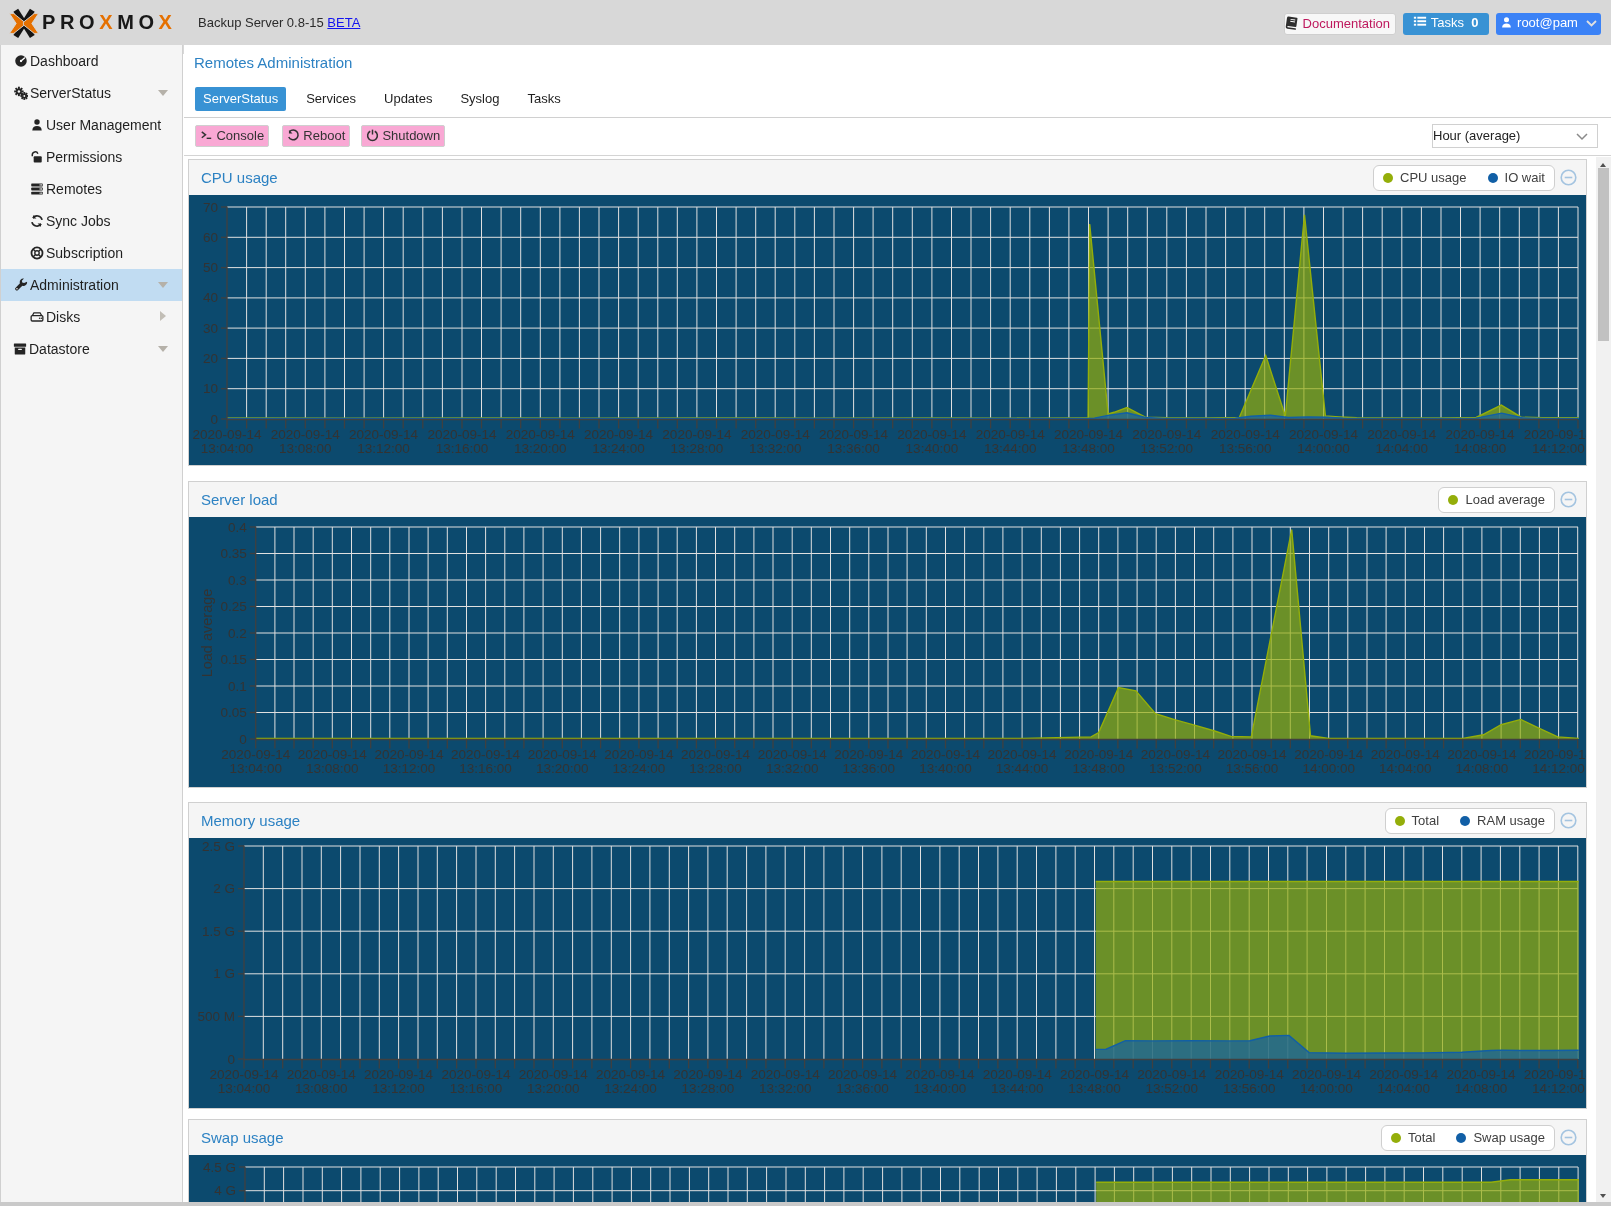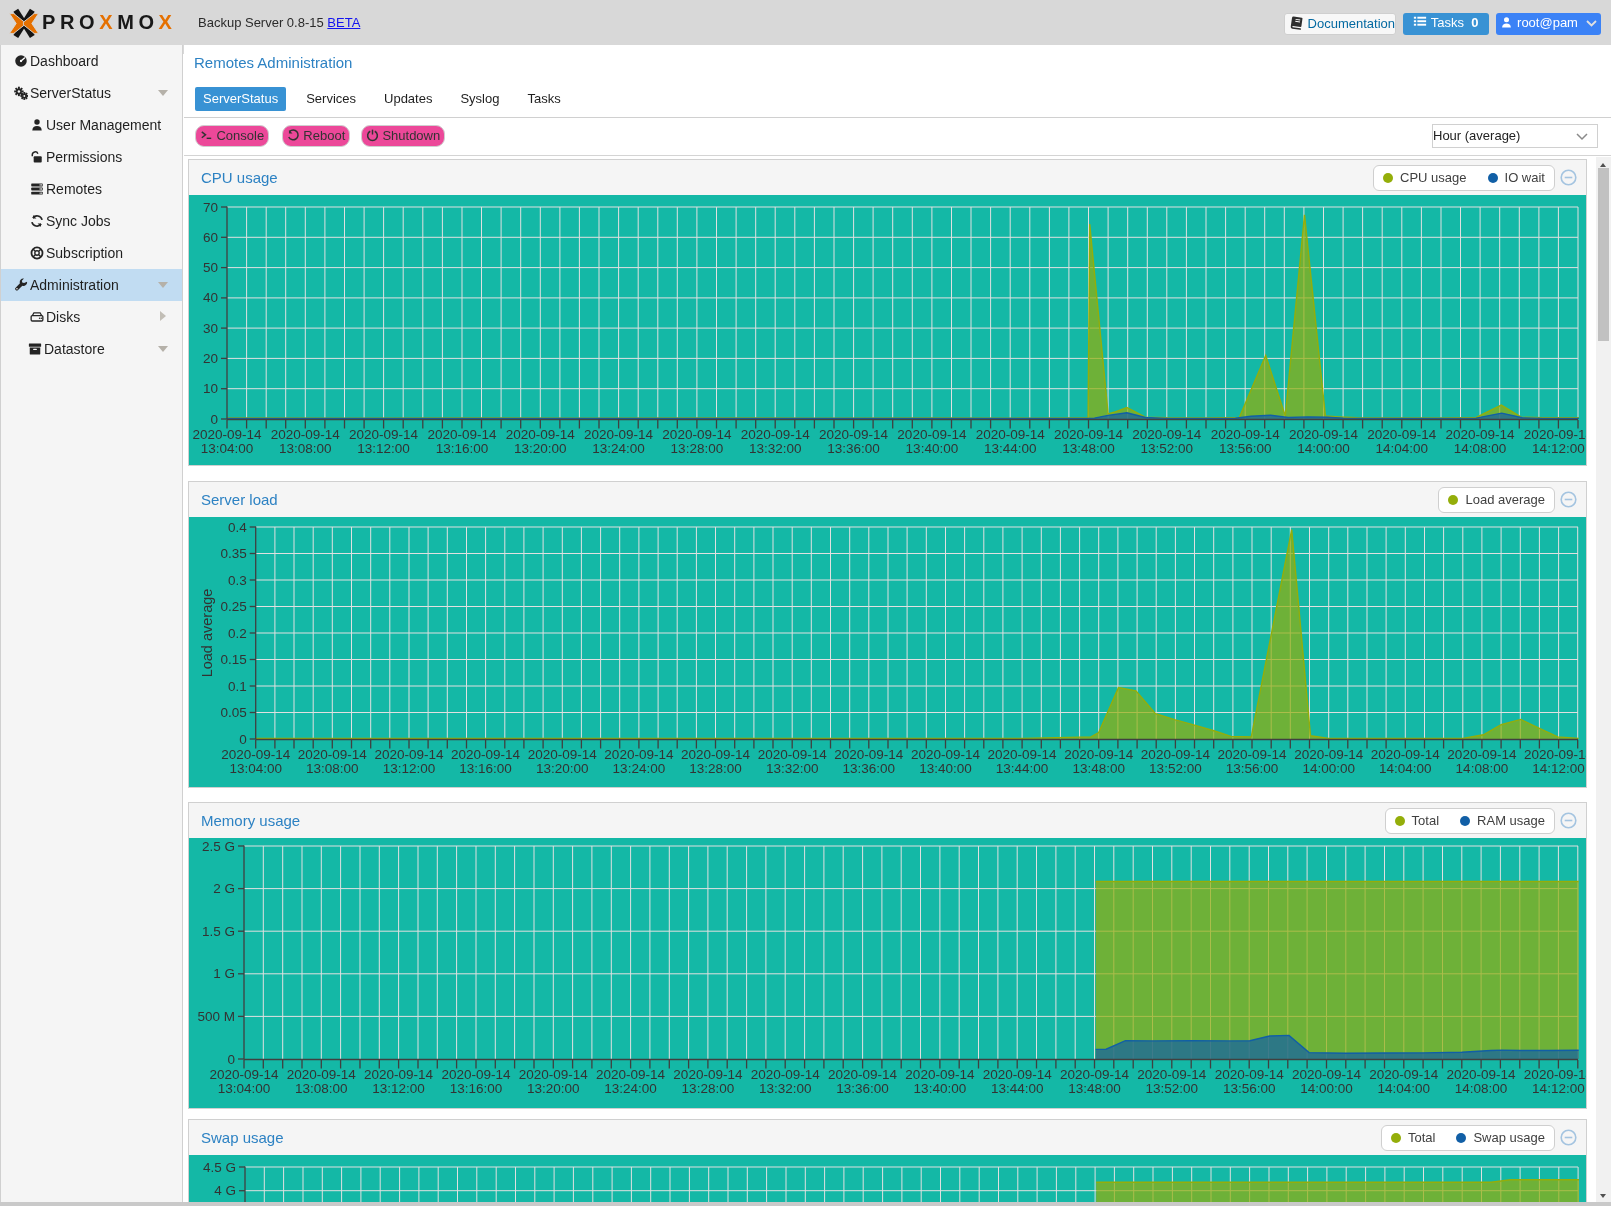--- a/index.html
+++ b/index.html
@@ -1,39 +1,39 @@
 <!DOCTYPE html>
 <html><head><meta charset="utf-8"><style>
 * { margin:0; padding:0; box-sizing:border-box; }
 html,body { width:1611px; height:1206px; overflow:hidden; font-family:"Liberation Sans", sans-serif; background:#fff; }
 #hdr { position:absolute; left:0; top:0; width:1611px; height:54px; background:#d8d8d8; }
 #ptext { position:absolute; left:42px; top:11px; font-size:20px; font-weight:bold; letter-spacing:4.6px; }
 #subt { position:absolute; left:198px; top:15px; font-size:13px; color:#2b2b2b; }
 #subt a { color:#1313ef; }
 .hbtn { position:absolute; top:13px; height:22px; border-radius:3px; font-size:13px; line-height:20px; white-space:nowrap; }
-#bdoc { left:1284px; width:112px; background:#f7f7f7; border:1px solid #cfcfcf; color:#0369a1; text-align:right; }
+#bdoc { left:1284px; width:112px; background:#f7f7f7; border:1px solid #cfcfcf; color:#be185d; text-align:left; }
 #btask { left:1403px; width:86px; background:#3892d4; color:#fff; text-align:center; }
 #buser { left:1496px; width:105px; background:#3b82f6; color:#fff; text-align:center; }
 #side { position:absolute; left:0; top:45px; width:183px; height:1157px; background:#f5f5f5; border-right:1px solid #d0d0d0; border-left:1px solid #d0d0d0; }
 .nitem { position:relative; height:32px; line-height:32px; font-size:14px; color:#1f1f1f; white-space:nowrap; }
 .nitem.sel { background:#c1dcf2; }
 .nlab { margin-left:2px; }
 .arr { position:absolute; right:14px; top:13px; width:0; height:0; }
 .arrd { border-left:5.5px solid transparent; border-right:5.5px solid transparent; border-top:6px solid #b5b1a9; }
 .arrr { top:10px; right:16px; border-top:5.5px solid transparent; border-bottom:5.5px solid transparent; border-left:6px solid #c2beb6; }
 #main { position:absolute; left:184px; top:45px; width:1427px; height:1161px; background:#fff; }
 #crumb { position:absolute; left:10px; top:9px; font-size:15px; color:#2d82c3; }
 #tabs { position:absolute; left:11px; top:42px; height:24px; }
 .tab { display:inline-block; height:24px; line-height:24px; padding:0 8px; margin-right:12px; font-size:13px; color:#1f1f1f; border-radius:2px; }
 .tab.on { background:#3892d4; color:#fff; }
 #tline1 { position:absolute; left:0; top:72px; width:1427px; height:1px; background:#d0d0d0; }
 #tbar { position:absolute; left:0; top:73px; width:1427px; height:38px; background:#fff; border-bottom:1px solid #d4d4d4; }
-.tbtn { position:absolute; top:7px; height:22px; line-height:20px; background:#ec4899; border:1px solid #cfcfcf; border-radius:9px; font-size:13px; color:#333; text-align:center; }
+.tbtn { position:absolute; top:7px; height:22px; line-height:20px; background:#f9a8d4; border:1px solid #cfcfcf; border-radius:2px; font-size:13px; color:#333; text-align:center; }
 #combo { position:absolute; left:1248px; top:6px; width:166px; height:24px; background:#fff; border:1px solid #d0d0d0; font-size:13px; color:#222; line-height:22px; padding-left:0; }
-.panel { position:absolute; left:188px; width:1399px; background:#14b8a6; border:1px solid #d0d0d0; }
+.panel { position:absolute; left:188px; width:1399px; background:#0c4a6e; border:1px solid #d0d0d0; }
 .phead { position:absolute; left:0; top:0; right:0; height:35px; background:#f5f5f5; }
 .ptitle { position:absolute; left:12px; top:9px; font-size:15px; color:#2d82c3; }
 .legend { position:absolute; right:31px; top:5px; height:26px; background:#fff; border:1px solid #cfcfcf; border-radius:6px; padding:0 9px; line-height:24px; font-size:13px; color:#404040; white-space:nowrap; }
 .ldot { display:inline-block; width:10px; height:10px; border-radius:50%; margin-right:7px; vertical-align:-1px; }
 .ltxt { margin-right:21px; }
 .ltxt:last-child { margin-right:0; }
 .ptool { position:absolute; right:9px; top:9px; }
 #vscroll { position:absolute; left:1596px; top:157px; width:15px; height:1049px; background:#f1f1f1; }
 .sarr { position:absolute; left:4px; width:0; height:0; }
 #vthumb { position:absolute; left:2px; top:11px; width:11px; height:173px; background:#c1c1c1; }
@@ -134,21 +134,21 @@
     <div class="nitem sel" style="padding-left:13px"><svg class="nic" width="14" height="14" viewBox="0 0 16 16" style="vertical-align:-2px">
         <path d="M14.9 4.2a4.1 4.1 0 0 1-5.4 4.6L4.6 13.7a1.9 1.9 0 1 1-2.7-2.7L6.8 6.1a4.1 4.1 0 0 1 4.6-5.4L9 3.1l0.4 2.1 2.1 0.4z" fill="#242424"></path>
         <circle cx="3.4" cy="12.3" r="0.9" fill="#f5f5f5"></circle>
       </svg><span class="nlab">Administration</span><span class="arr arrd"></span></div>
     <div class="nitem" style="padding-left:29px"><svg class="nic" width="14" height="14" viewBox="0 0 16 16" style="vertical-align:-2px">
         <rect x="1.3" y="6.4" width="13.4" height="6.2" rx="1.4" fill="none" stroke="#242424" stroke-width="1.5"></rect>
         <path d="M2.6 6.6l1.9-3.4h7l1.9 3.4" fill="none" stroke="#242424" stroke-width="1.5"></path>
         <circle cx="11" cy="9.5" r="0.9" fill="#242424"></circle>
         <circle cx="13" cy="9.5" r="0.9" fill="#242424"></circle>
       </svg><span class="nlab">Disks</span><span class="arr arrr"></span></div>
-    <div class="nitem" style="padding-left:27px"><svg class="nic" width="14" height="14" viewBox="0 0 16 16" style="vertical-align:-2px">
+    <div class="nitem" style="padding-left:12px"><svg class="nic" width="14" height="14" viewBox="0 0 16 16" style="vertical-align:-2px">
         <rect x="1" y="1.8" width="14" height="3.6" rx="0.6" fill="#242424"></rect>
         <path d="M2 6.4h12v7a1 1 0 0 1-1 1H3a1 1 0 0 1-1-1z" fill="#242424"></path>
         <rect x="5.7" y="7.6" width="4.6" height="1.6" rx="0.8" fill="#f5f5f5"></rect>
       </svg><span class="nlab">Datastore</span><span class="arr arrd"></span></div>
   </div>
 <div id="main">
 <div id="crumb">Remotes Administration</div>
 <div id="tabs"><span class="tab on">ServerStatus</span><span class="tab">Services</span><span class="tab">Updates</span><span class="tab">Syslog</span><span class="tab">Tasks</span></div>
 <div id="tline1"></div>
 <div id="tbar">

